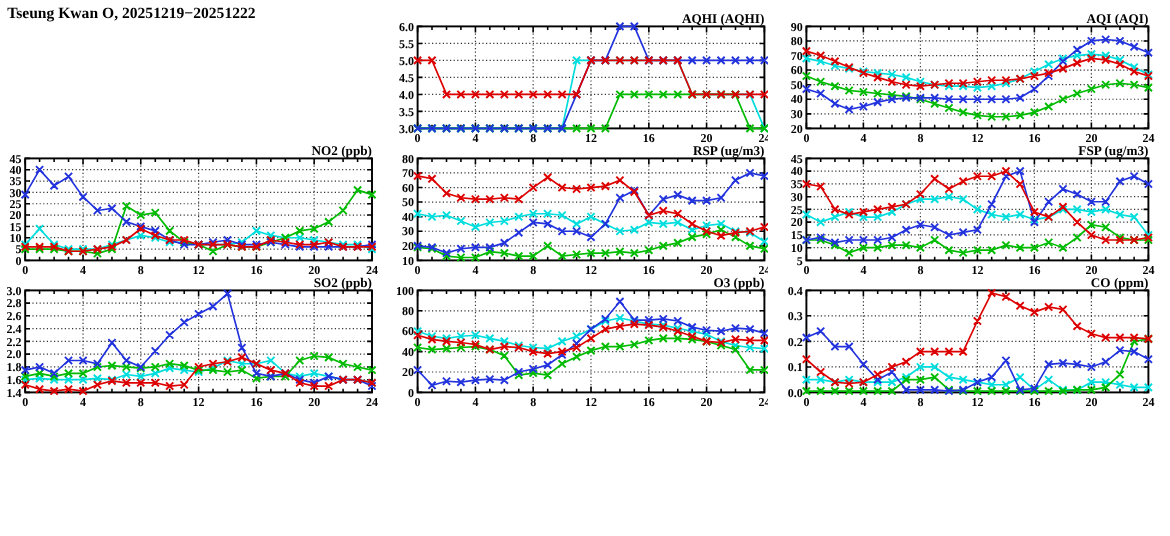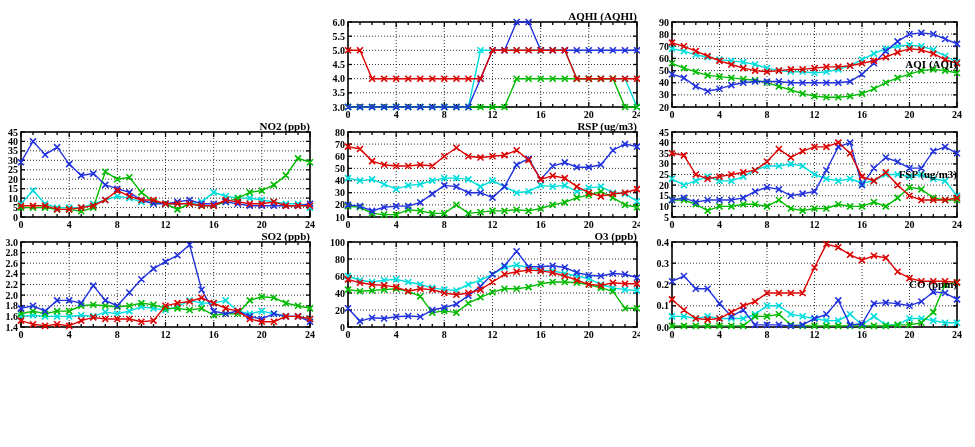--- a/index.html
+++ b/index.html
@@ -23,27 +23,28 @@
   
   .pos-aqhi{left:330px;top:8px;width:310px;}
   .pos-aqi {left:650px;top:8px;width:325px;}
   .pos-no2 {left:0px;  top:118px;width:320px;}
   .pos-rsp {left:330px;top:118px;width:310px;}
   .pos-fsp {left:650px;top:118px;width:325px;}
   .pos-so2 {left:0px;  top:228px;width:320px;}
   .pos-o3  {left:330px;top:228px;width:310px;}
   .pos-co  {left:650px;top:228px;width:325px;}
   .t-aqhi,.t-rsp,.t-o3{right:3px;text-align:right;}
-  .t-aqi,.t-fsp,.t-co{right:18px;margin-top:48px;}
+  .t-aqi,.t-fsp,.t-co{right:18px;}
   .t-no2,.t-so2{right:10px;}
 </style>
 </head>
 <body>
 
 <div class="canvas">
+  <div class="page-title">Tseung Kwan O, 20251219−20251222</div>
 
   <div class="chart pos-aqhi">
     <div class="chart-title t-aqhi">AQHI (AQHI)</div>
     <svg width="310" height="112" viewBox="0 0 310 112">
         <line x1="18" y1="99" x2="22" y2="99" stroke="#000" stroke-width="1.3"></line>
         <line x1="303" y1="99" x2="307" y2="99" stroke="#000" stroke-width="1.3"></line>
         <text x="15" y="102.5" text-anchor="end">3.0</text>
         <line x1="18" y1="84.8" x2="307" y2="84.8" stroke="#333" stroke-width="1" stroke-dasharray="1,2"></line>
         <line x1="18" y1="84.8" x2="22" y2="84.8" stroke="#000" stroke-width="1.3"></line>
         <line x1="303" y1="84.8" x2="307" y2="84.8" stroke="#000" stroke-width="1.3"></line>

